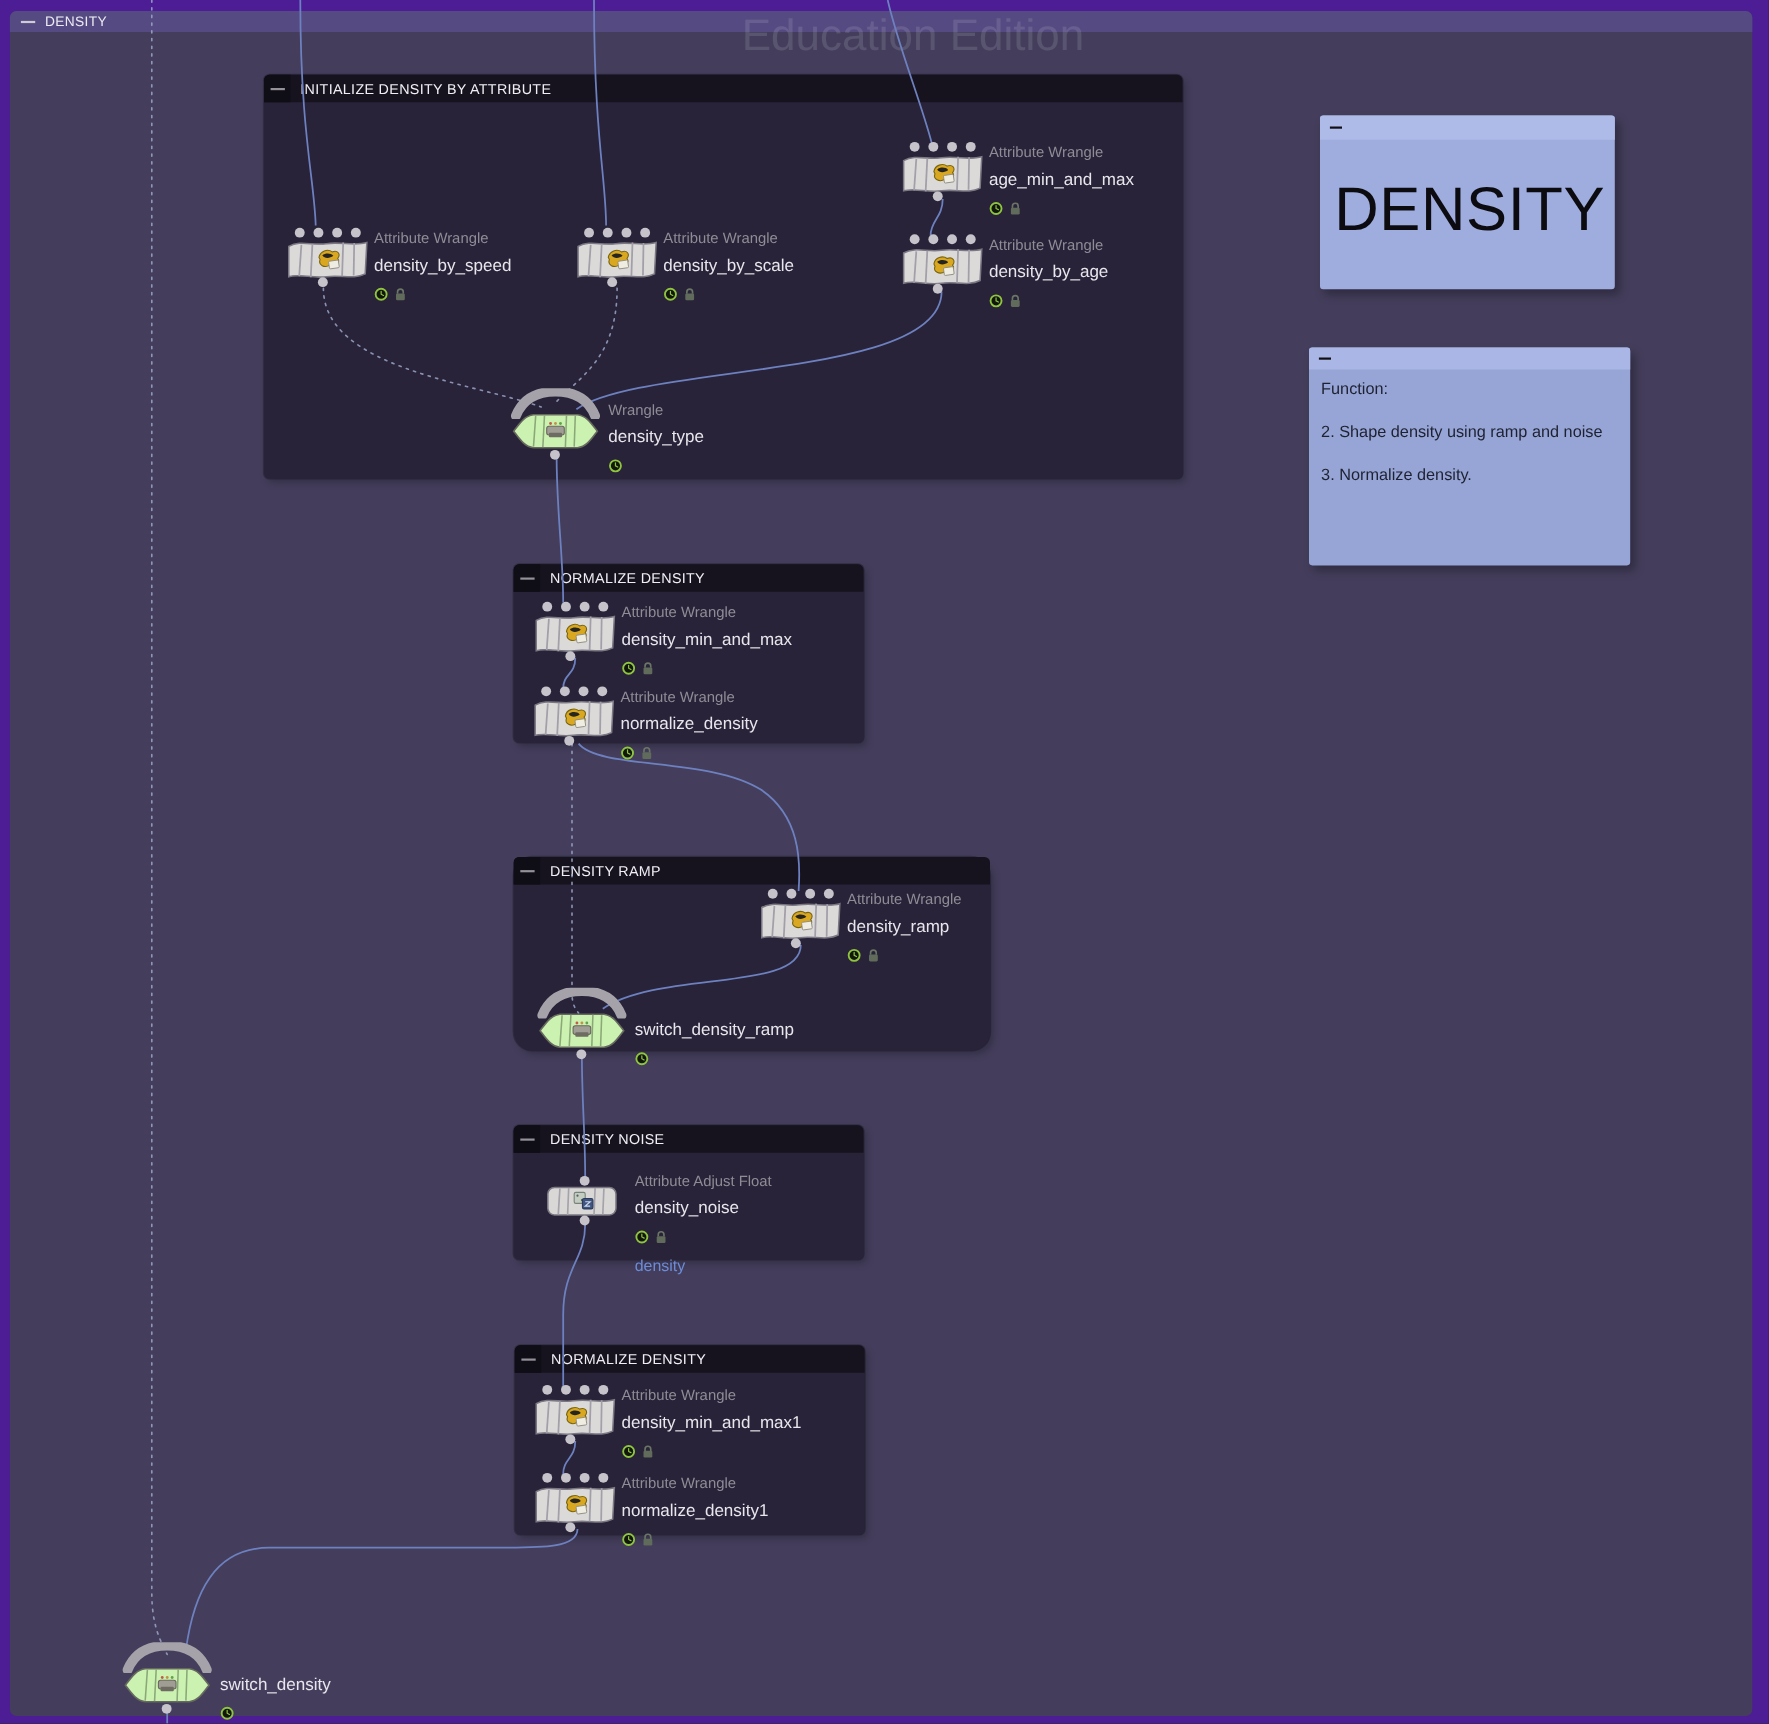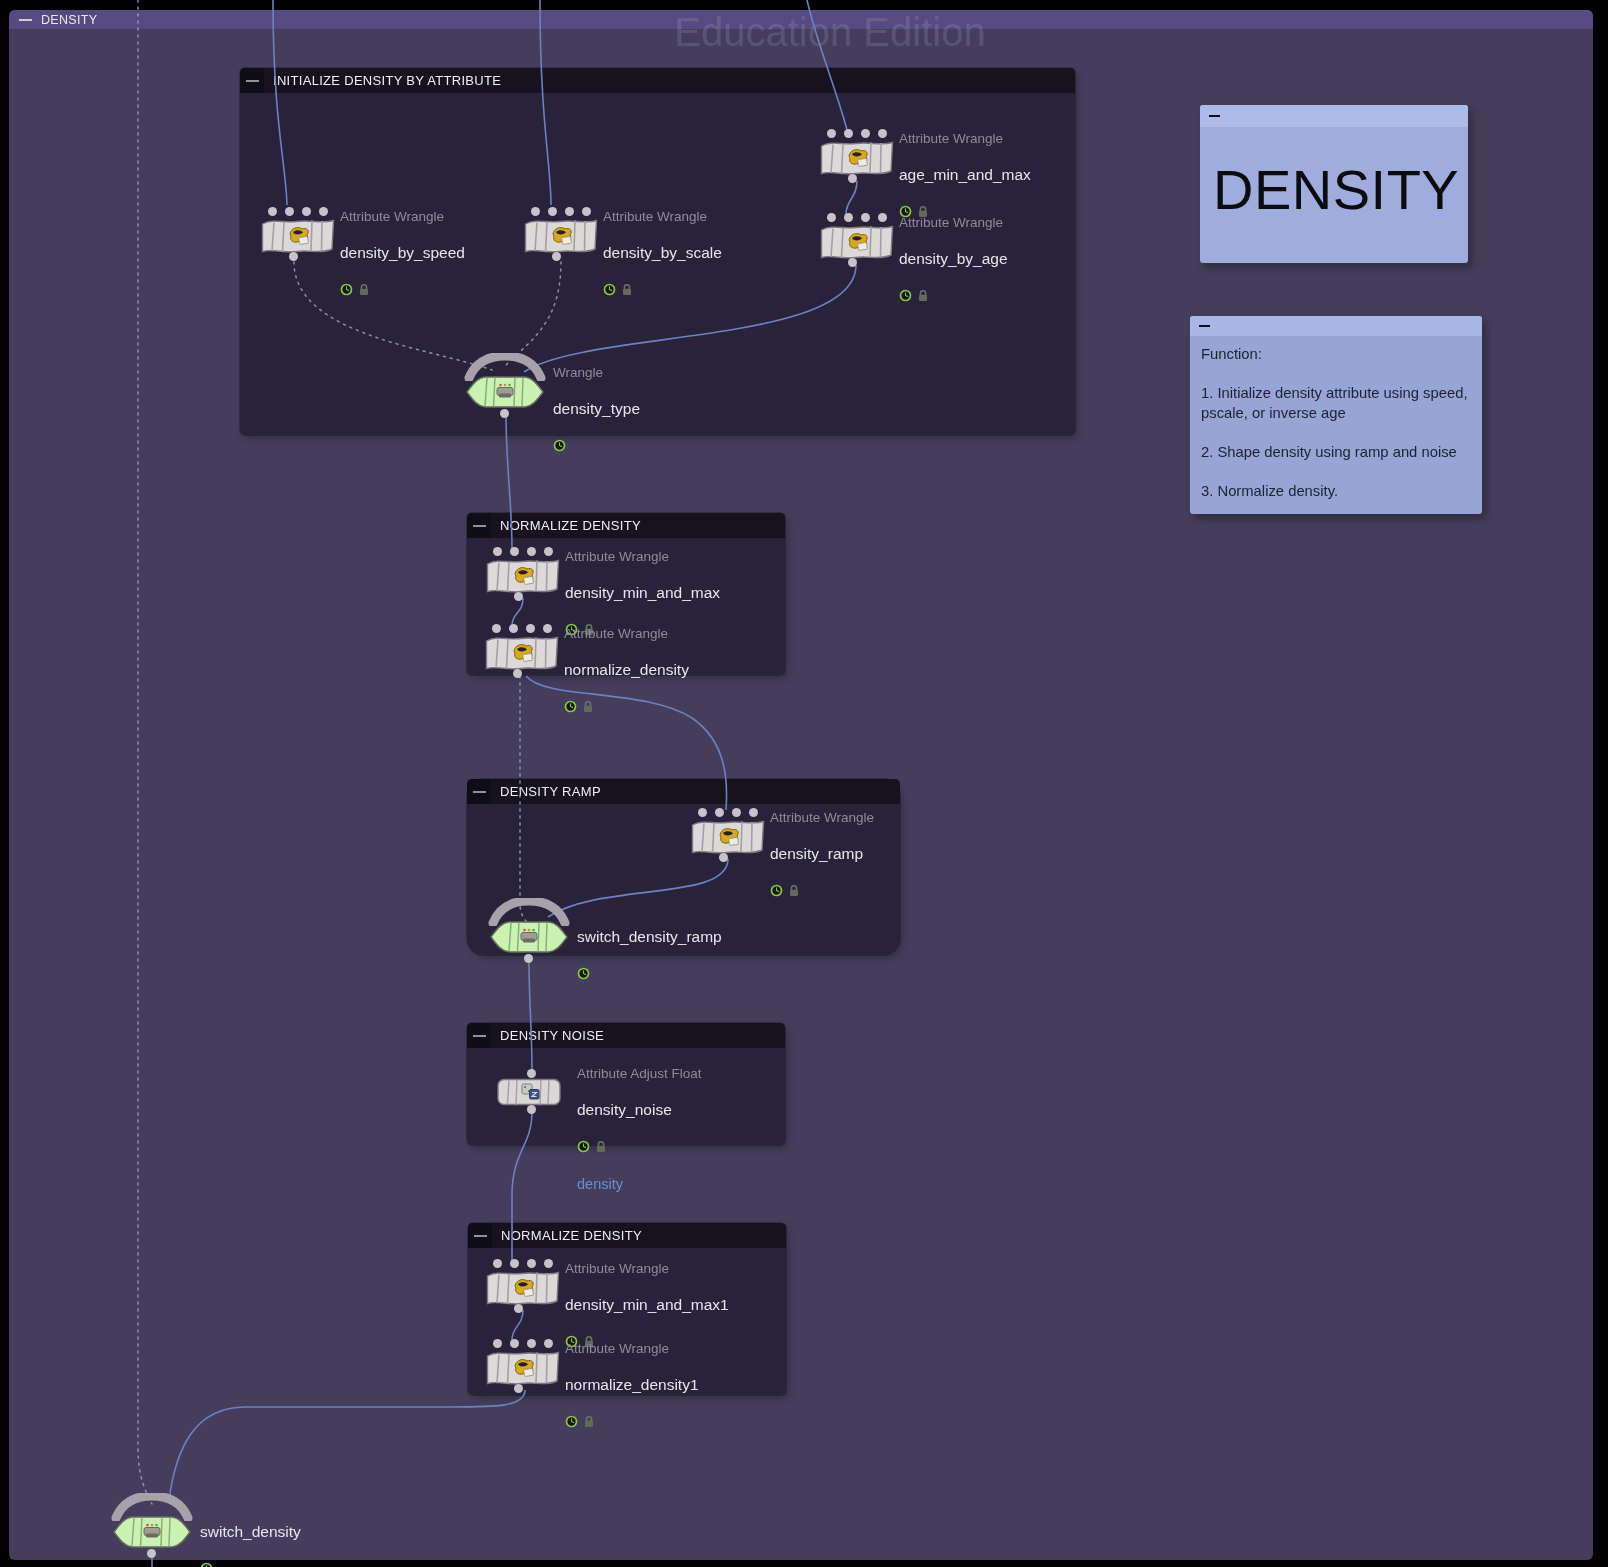--- a/index.html
+++ b/index.html
@@ -1,17 +1,17 @@
 <!DOCTYPE html>
 <html><head>
 <meta charset="utf-8">
 <style>
   html,body{margin:0;padding:0;background:#2f2f30;}
   .stage{position:relative;width:1608px;height:1567px;overflow:hidden;
-         background:#000000;font-family:"Liberation Sans",sans-serif;}
+         background:#4c1d95;font-family:"Liberation Sans",sans-serif;}
 
   
   .netbox{position:absolute;left:9px;top:10px;width:1584px;height:1550px;
           background:#443e5c;border-radius:6px;z-index:0;}
   .netbar{position:absolute;left:0;top:0;width:100%;height:19px;background:#554b82;
           border-radius:6px 6px 0 0;display:flex;align-items:center;gap:9px;padding-left:10px;box-sizing:border-box;}
   .netbar .dash{width:13px;height:2px;background:#cfccd6;flex:none;}
   .netbar .ttl{color:#eceaf2;font-size:12.5px;letter-spacing:.3px;}
 
   .watermark{position:absolute;left:640px;top:9px;width:380px;text-align:center;
@@ -43,21 +43,21 @@
   .node{position:absolute;z-index:4;}
   .dots{position:absolute;display:flex;gap:8px;}
   .dots i{width:9px;height:9px;border-radius:50%;background:#c6c4ca;display:block;}
   .odot{position:absolute;width:9px;height:9px;border-radius:50%;background:#c6c4ca;}
 
   .node.wrangle .dots{left:8px;top:0;}
   .node.wrangle svg.flag{position:absolute;left:0;top:8px;}
   .node.wrangle .odot{left:29px;top:45px;}
   .node.wrangle .labels{left:80px;top:2px;}
 
-  .labels{position:absolute;display:flex;flex-direction:column;gap:18px;white-space:nowrap;}
+  .labels{position:absolute;display:flex;flex-direction:column;gap:7px;white-space:nowrap;}
   .ntype{font-size:13.5px;line-height:16px;color:#8f8c96;}
   .nname{font-size:15.5px;line-height:19px;color:#e8e6ec;}
   .badges{display:flex;gap:5px;margin-top:2px;align-items:center;height:14px;}
   .comment{font-size:14.5px;line-height:18px;color:#6c8cd8;margin-top:4px;}
 
   .fbody{fill:#dbdad9;stroke:#7b7883;stroke-width:1.4;}
   .fstripe{stroke:#a29fa8;stroke-width:1.6;fill:none;}
 
   .node.switch svg.arc{position:absolute;left:0;top:0;}
   .node.switch svg.hex{position:absolute;left:5px;top:19px;}
@@ -525,19 +525,18 @@
     </div>
     <div class="big">DENSITY</div>
   </div>
 
   <div class="note" id="note-fn">
     <div class="nhdr">
       <span class="dash"></span>
     </div>
     <div class="body">
       <p class="h">Function:</p>
-      <p>1. Initialize density attribute using speed, pscale, or inverse age</p>
       <p>2. Shape density using ramp and noise</p>
       <p>3. Normalize density.</p>
     </div>
   </div>
 
 </div>
 
 </body></html>

